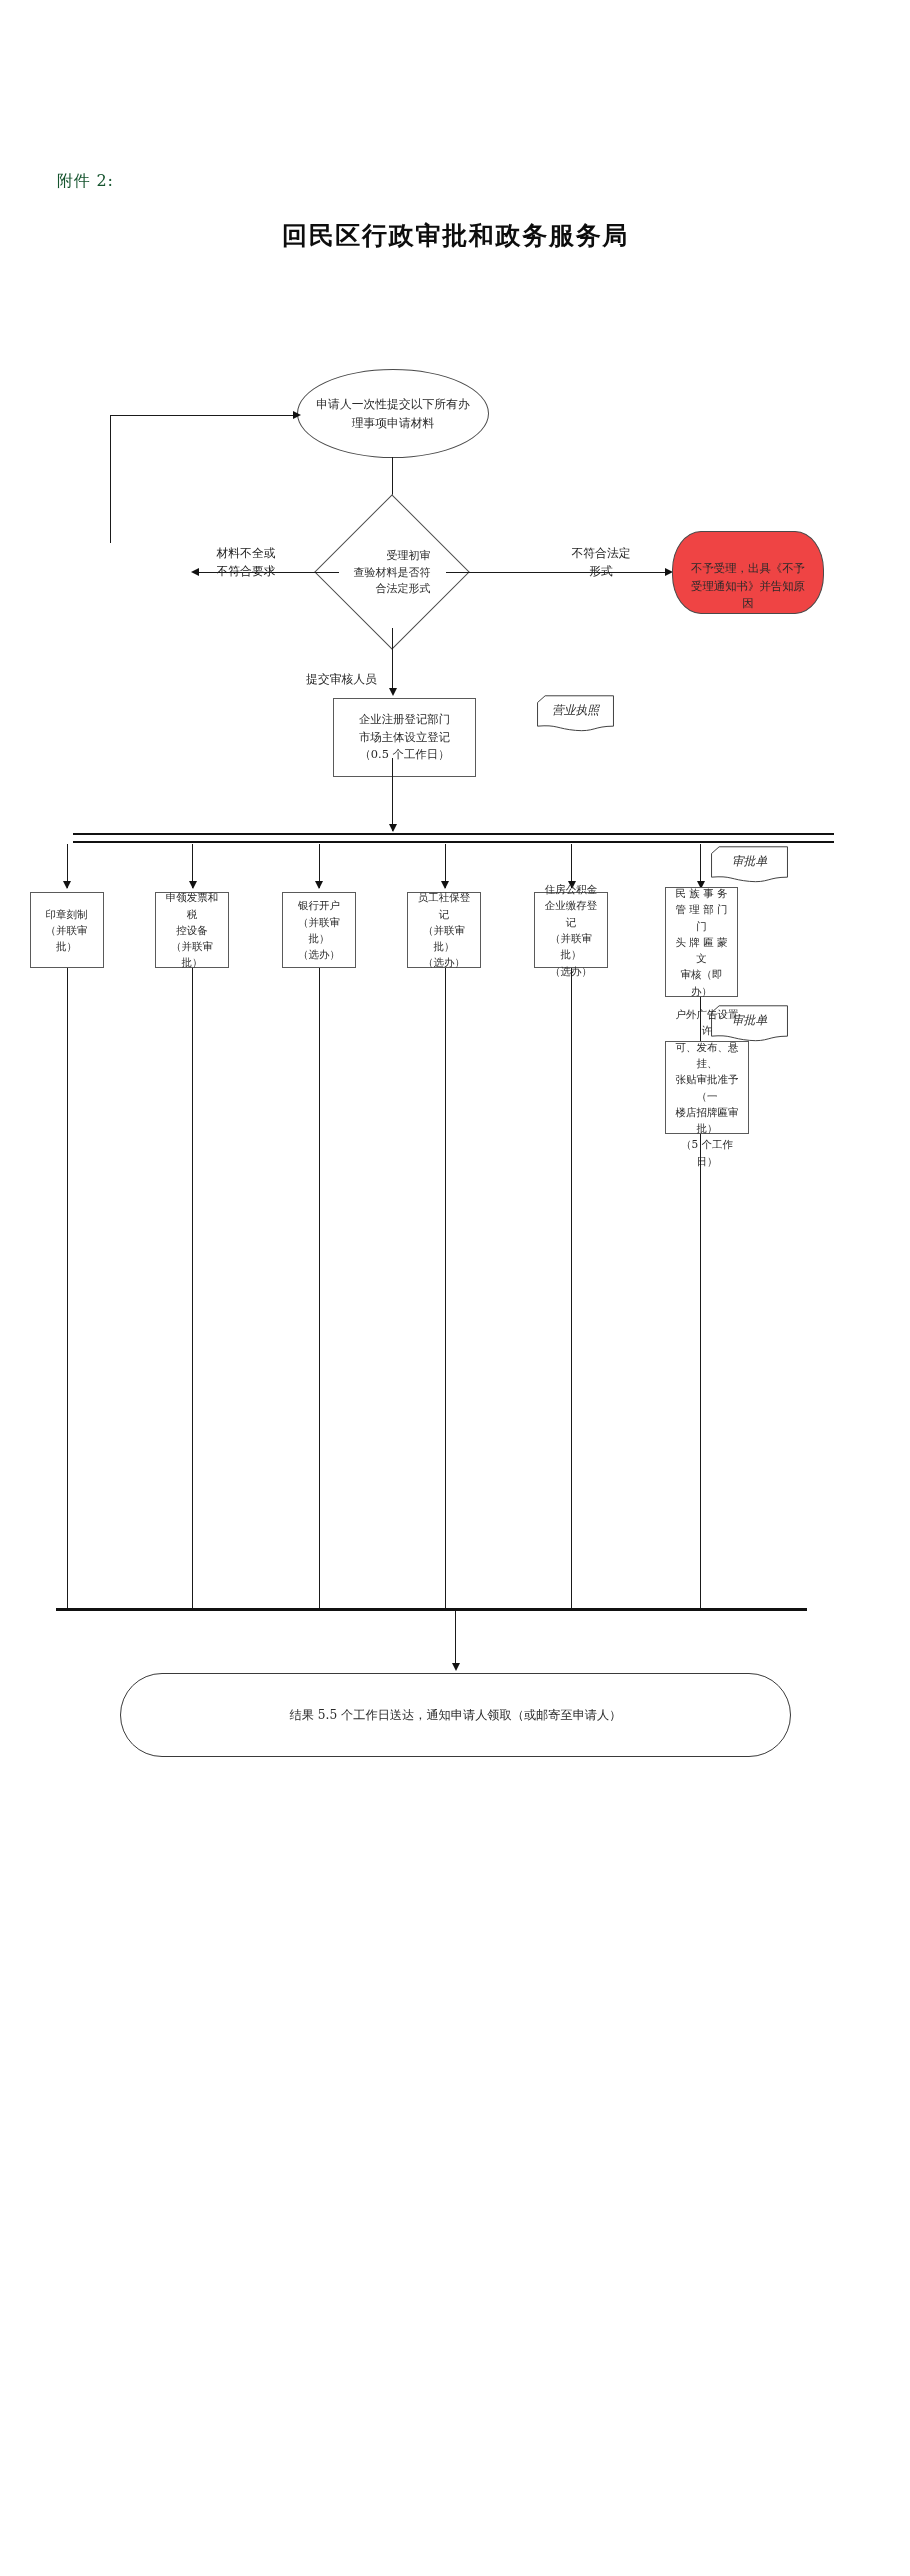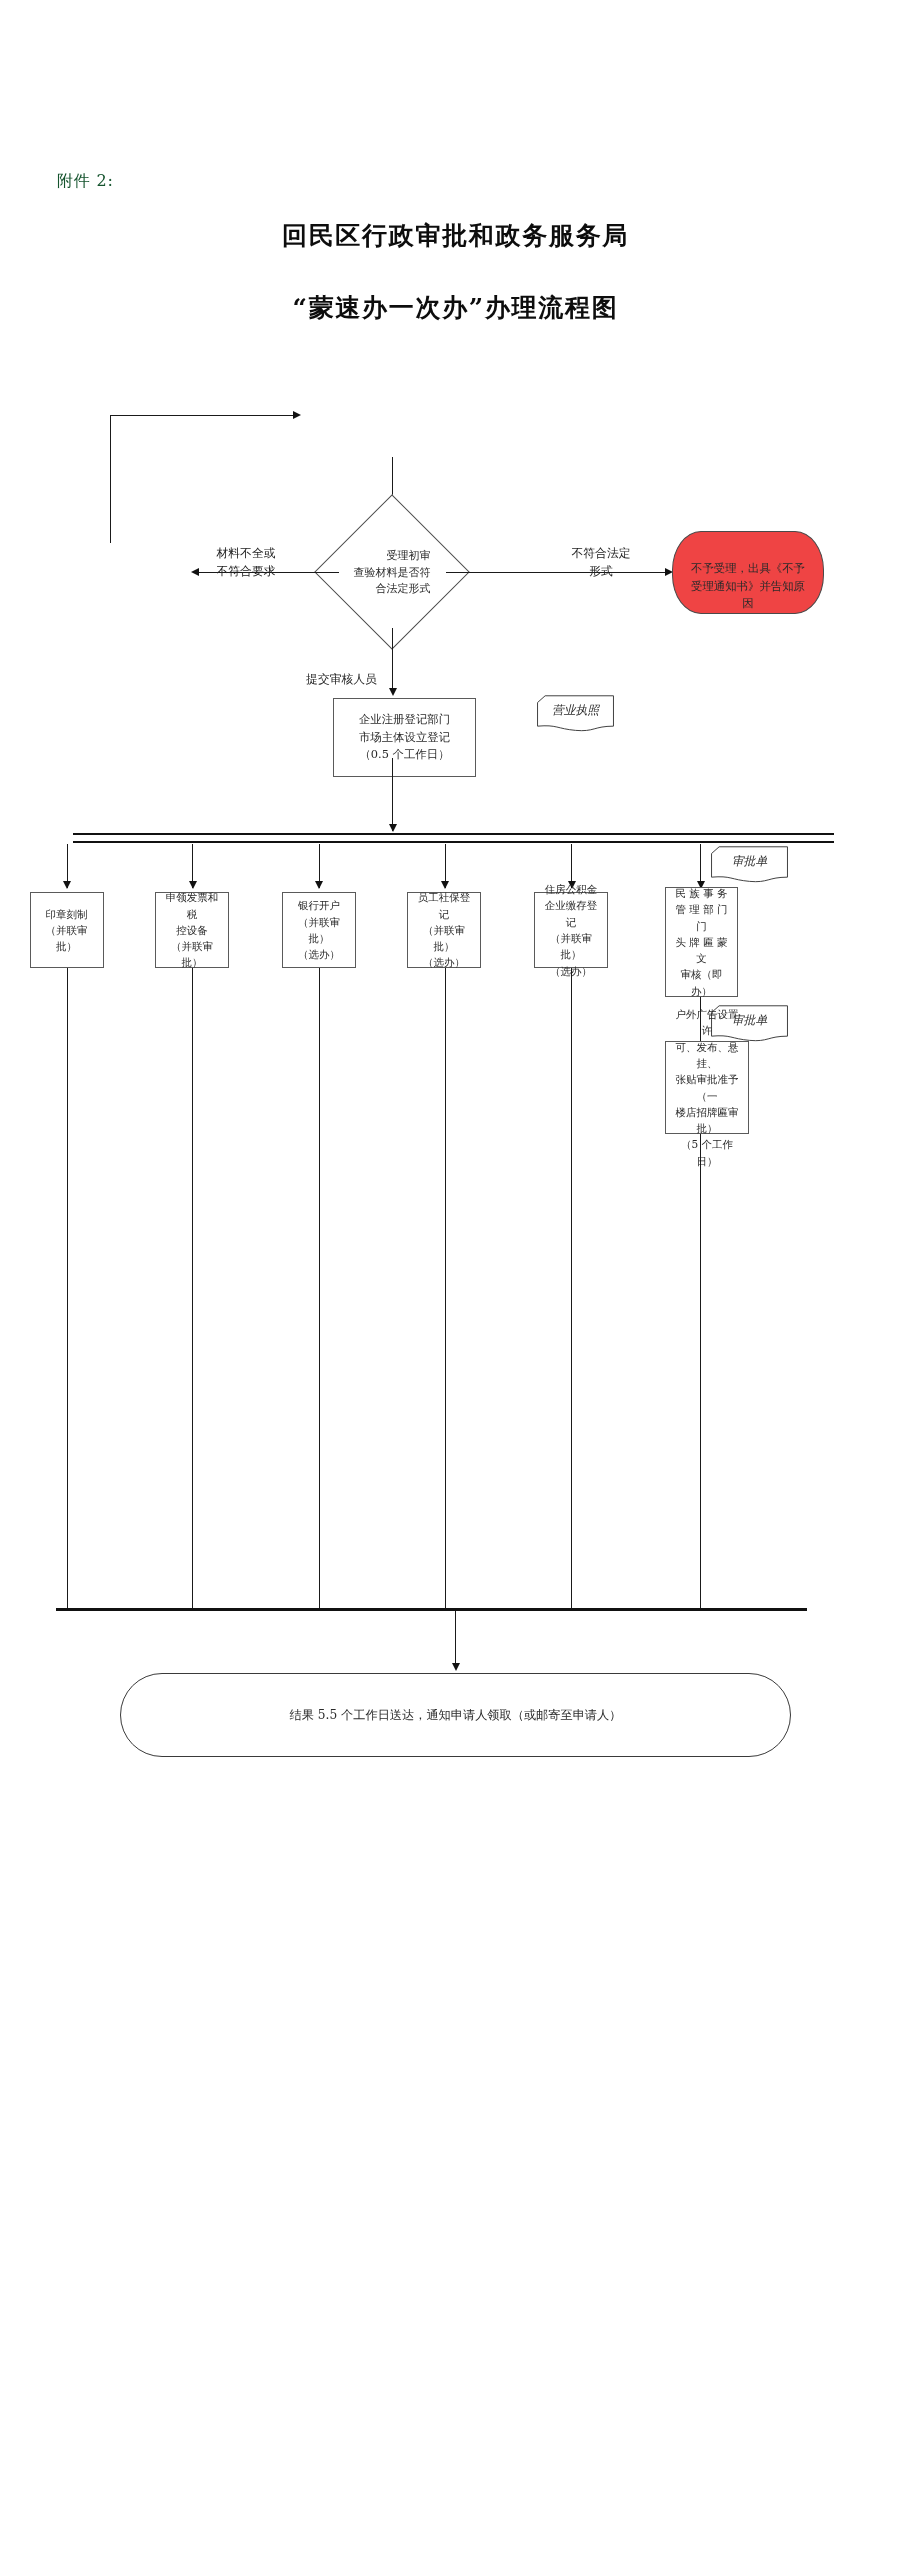--- a/index.html
+++ b/index.html
@@ -97,22 +97,25 @@
     font-family:"DejaVu Serif","Liberation Serif",serif;
   }
 </style>
 </head>
 <body>
 
 <div class="page">
 
   <div class="attach-label">附件 2:</div>
   <div class="title-main">回民区行政审批和政务服务局</div>
-  <div class="title-sub">“蒙速办一次办”办理流程图</div>
-
+
+  <div class="node ellipse" style="left:297px; top:369px; width:192px; height:89px; font-size:11.8px;">
+    <span class="txt">申请人一次性提交以下所有办
+理事项申请材料</span>
+  </div>
 
   <div class="vline" style="left:392px; top:457px; height:56px;"></div>
   <div class="arrow-d" style="left:389px; top:508px;"></div>
 
   <div class="diamond-wrap" style="left:337px; top:517px; width:110px; height:110px;">
     <div class="diamond-shape"></div>
     <div class="diamond-text" style="font-size:11px;">受理初审
 查验材料是否符
 合法定形式</div>
   </div>

